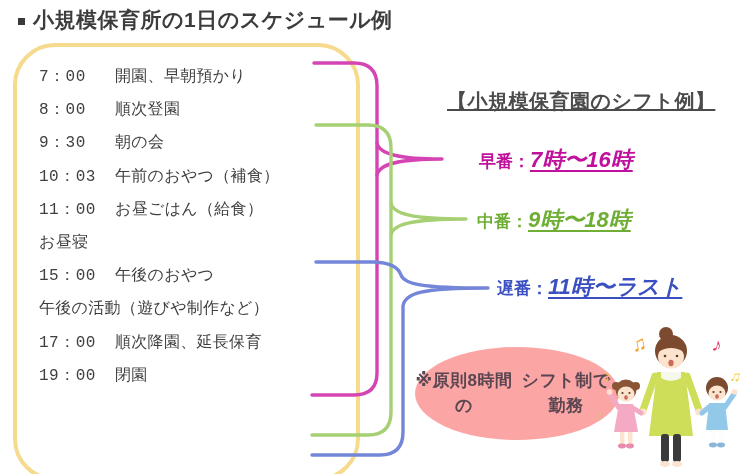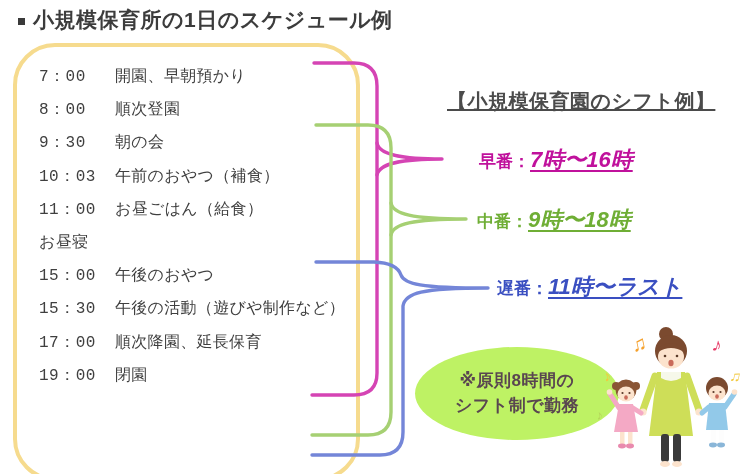--- a/index.html
+++ b/index.html
@@ -28,22 +28,22 @@
                 letter-spacing:0.5px;font-weight:bold;white-space:nowrap;text-decoration:underline;}
   .shift-row{position:absolute;display:flex;align-items:baseline;white-space:nowrap;}
   .shift-row .lbl{font-size:17px;font-weight:bold;}
   .shift-row .tm{font-size:22px;font-weight:bold;text-decoration:underline;text-underline-offset:3px;font-style:italic;}
   .shift-early{left:479px;top:145px;color:#c0119c;}
   .shift-middle{left:477px;top:205px;color:#6fae35;}
   .shift-late{left:497px;top:272px;color:#3a4fc1;}
 
   
   .note-ellipse{position:absolute;left:415px;top:347px;width:204px;height:93px;
-                background:#bef264;border-radius:50%;display:flex;flex-direction:column;
-                justify-content:center;align-items:center;text-align:right;}
+                background:#fca5a5;border-radius:50%;display:flex;flex-direction:row;
+                justify-content:center;align-items:center;text-align:center;}
   .note-ellipse div{font-size:17px;font-weight:bold;color:#594650;line-height:1.45;letter-spacing:0.5px;}
 
   
   .illustration{position:absolute;left:595px;top:324px;width:155px;height:150px;}
 </style>
 </head>
 <body>
 
 <div class="page">
 
@@ -74,21 +74,20 @@
         <span class="sched-activity">お昼ごはん（給食）</span>
       </div>
     <div class="sched-row">
         <span class="sched-activity">お昼寝</span>
       </div>
     <div class="sched-row">
         <span class="sched-time">15：00</span>
         <span class="sched-activity">午後のおやつ</span>
       </div>
     <div class="sched-row">
-        <span class="sched-time">15：30</span>
         <span class="sched-activity">午後の活動（遊びや制作など）</span>
       </div>
     <div class="sched-row">
         <span class="sched-time">17：00</span>
         <span class="sched-activity">順次降園、延長保育</span>
       </div>
     <div class="sched-row">
         <span class="sched-time">19：00</span>
         <span class="sched-activity">閉園</span>
       </div>

